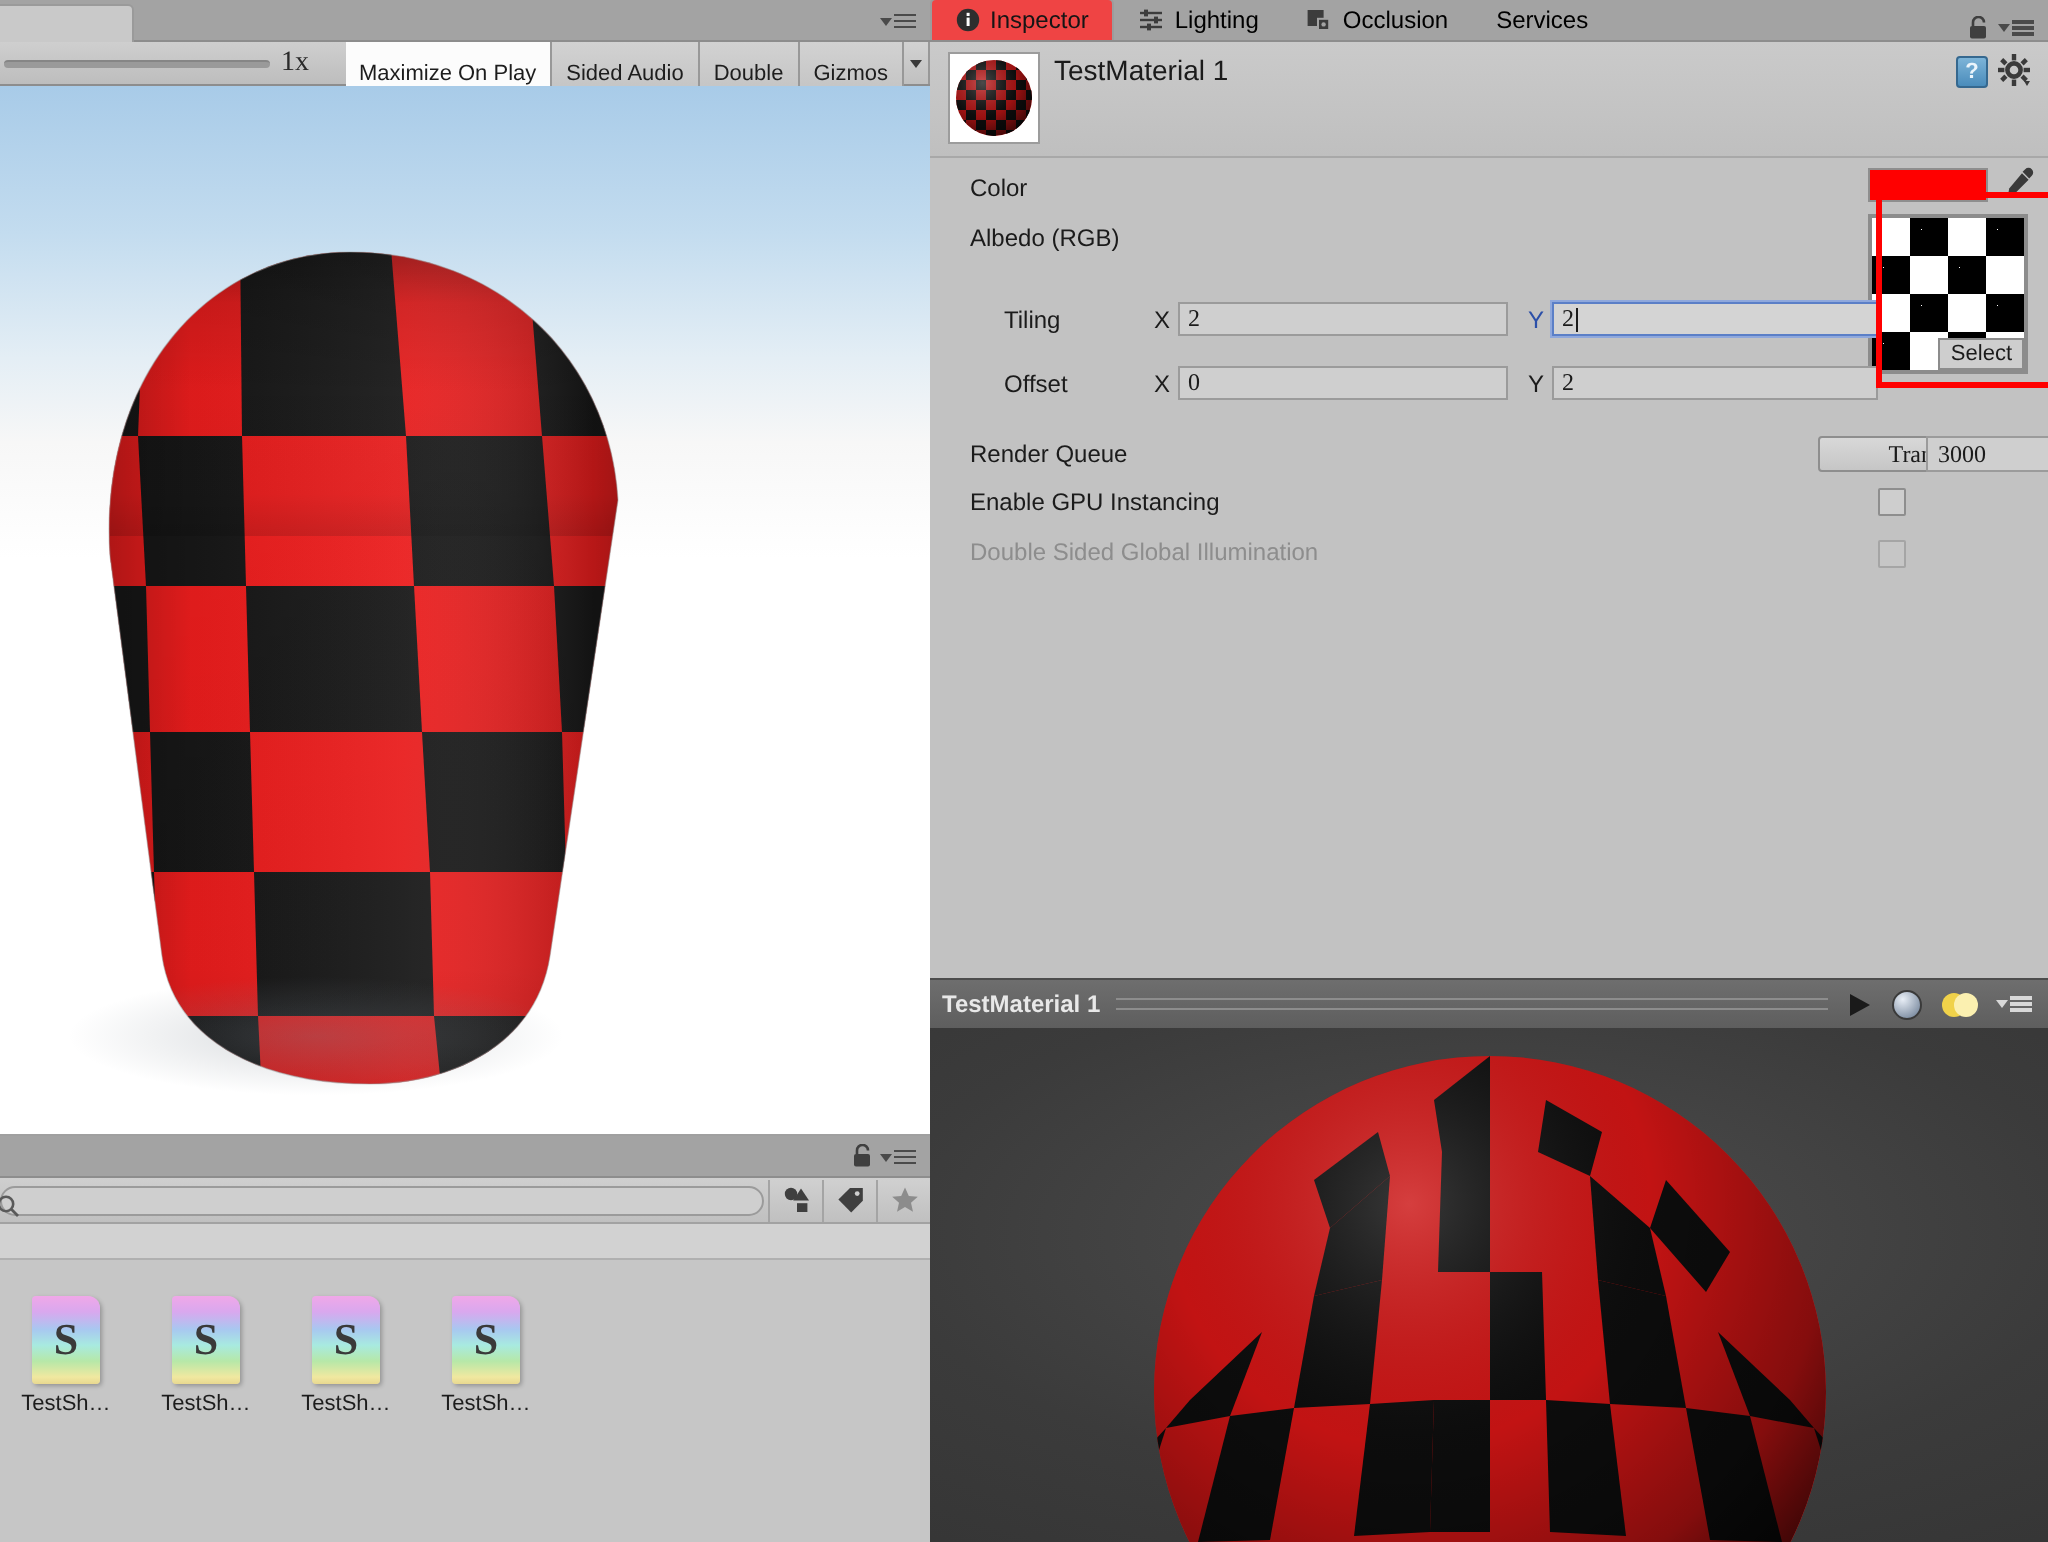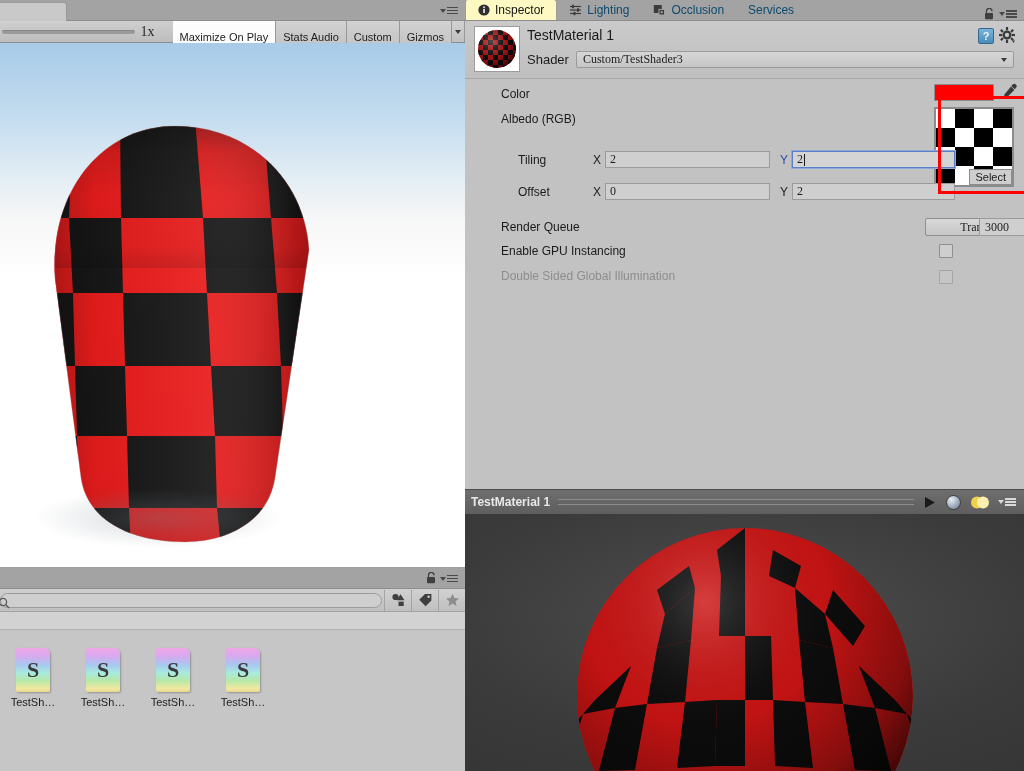--- a/index.html
+++ b/index.html
@@ -115,24 +115,24 @@
   
   #right-col { position: absolute; left: 465px; top: 0; width: 559px; height: 771px; background: #c2c2c2; }
 
   #insp-tabstrip {
     position: absolute; left: 0; top: 0; width: 559px; height: 21px;
     background: #a3a3a3; border-bottom: 1px solid #8d8d8d;
     display: flex; align-items: flex-end;
   }
   .insp-tab {
     height: 21px; display: flex; align-items: center; gap: 5px;
-    padding: 0 12px; font-size: 12px; color: #0c4a6e; white-space: nowrap;
+    padding: 0 12px; font-size: 12px; color: #000000; white-space: nowrap;
   }
   .insp-tab.active {
-    background: #fef9c3; border-radius: 3px 3px 0 0;
+    background: #ef4444; border-radius: 3px 3px 0 0;
     border: 1px solid #9c9c9c; border-bottom: none; color: #151515; align-items: center;
   }
   #insp-tab-right { margin-left: auto; display: flex; align-items: center; gap: 4px; padding-right: 5px; }
 
   #insp-header {
     position: absolute; left: 0; top: 21px; width: 559px; height: 58px;
     background: linear-gradient(#cacaca, #bfbfbf); border-bottom: 1px solid #a8a8a8;
   }
   #mat-thumb {
     position: absolute; left: 9px; top: 5px; width: 46px; height: 46px;
@@ -156,21 +156,21 @@
   #help-icon {
     position: absolute; right: 30px; top: 7px; width: 16px; height: 16px;
     background: linear-gradient(#7db4d8, #4a8cbb); border: 1px solid #35688f; border-radius: 2px;
     display: flex; align-items: center; justify-content: center;
     color: #eaf4fb; font-size: 11px; font-weight: bold;
   }
   #gear-icon { position: absolute; right: 8px; top: 6px; }
 
   #insp-body { position: absolute; left: 0; top: 79px; width: 559px; height: 405px; background: #c2c2c2; }
 
-  .prop-row { position: absolute; display: flex; align-items: center; margin-left: 16px; }
+  .prop-row { position: absolute; display: flex; align-items: center; }
   .prop-label { font-size: 12px; color: #1b1b1b; }
   .prop-label.dim { color: #8d8d8d; }
 
   #color-swatch {
     position: absolute; left: 469px; top: 5px; width: 60px; height: 17px;
     background: #ff0000; border: 1px solid #8e8e8e;
   }
   #eyedropper { position: absolute; left: 536px; top: 4px; }
 
   #tex-thumb {
@@ -269,22 +269,22 @@
             </div>
         </div>
       </div>
 
       <div id="game-toolbar">
         <div id="scale-slider-wrap">
           <div id="scale-track"></div>
           <span id="scale-value">1x</span>
         </div>
         <div class="tb-btn active">Maximize On Play</div>
-        <div class="tb-btn">Stats Audio</div>
-        <div class="tb-btn">Custom</div>
+        <div class="tb-btn">Sided Audio</div>
+        <div class="tb-btn">Double</div>
         <div class="tb-btn">Gizmos</div>
         <div class="tb-btn tiny">
           <span style="width:0;height:0;border-left:3px solid transparent;border-right:3px solid transparent;border-top:4px solid #3a3a3a;display:block"></span>
         </div>
       </div>
 
       <div id="game-view">
         <div id="capsule-wrap">
           <div id="capsule-shadow"></div>
           <svg width="320" height="430" viewBox="0 0 320 430">
@@ -520,27 +520,20 @@
               <rect x="7" y="37" width="5" height="5"></rect>
                 <rect x="17" y="37" width="5" height="5"></rect>
               <rect x="27" y="37" width="5" height="5"></rect>
                 <rect x="37" y="37" width="5" height="5"></rect>
             </g>
             <circle cx="21" cy="21" r="19" fill="url(#thumbShade)"></circle>
           </g>
         </svg>
       </div>
       <div id="mat-title">TestMaterial 1</div>
-      <div id="shader-row">
-        <span id="shader-label">Shader</span>
-        <div id="shader-dropdown">
-          <span>Custom/TestShader3</span>
-          <span class="dd-caret"></span>
-        </div>
-      </div>
       <div id="help-icon">?</div>
       <svg id="gear-icon" width="17" height="17" viewBox="0 0 17 17">
         <circle cx="8" cy="8" r="3.3" fill="none" stroke="#3a3a3a" stroke-width="2.3"></circle>
         <g fill="#3a3a3a">
           <rect x="6.9" y="0" width="2.2" height="3.2"></rect>
             <rect x="6.9" y="12.8" width="2.2" height="3.2"></rect>
           <rect x="0" y="6.9" width="3.2" height="2.2"></rect>
             <rect x="12.8" y="6.9" width="3.2" height="2.2"></rect>
           <rect x="1.8" y="2.4" width="2.2" height="3" transform="rotate(-45 2.9 3.9)"></rect>
           <rect x="12" y="10.6" width="2.2" height="3" transform="rotate(-45 13.1 12.1)"></rect>

